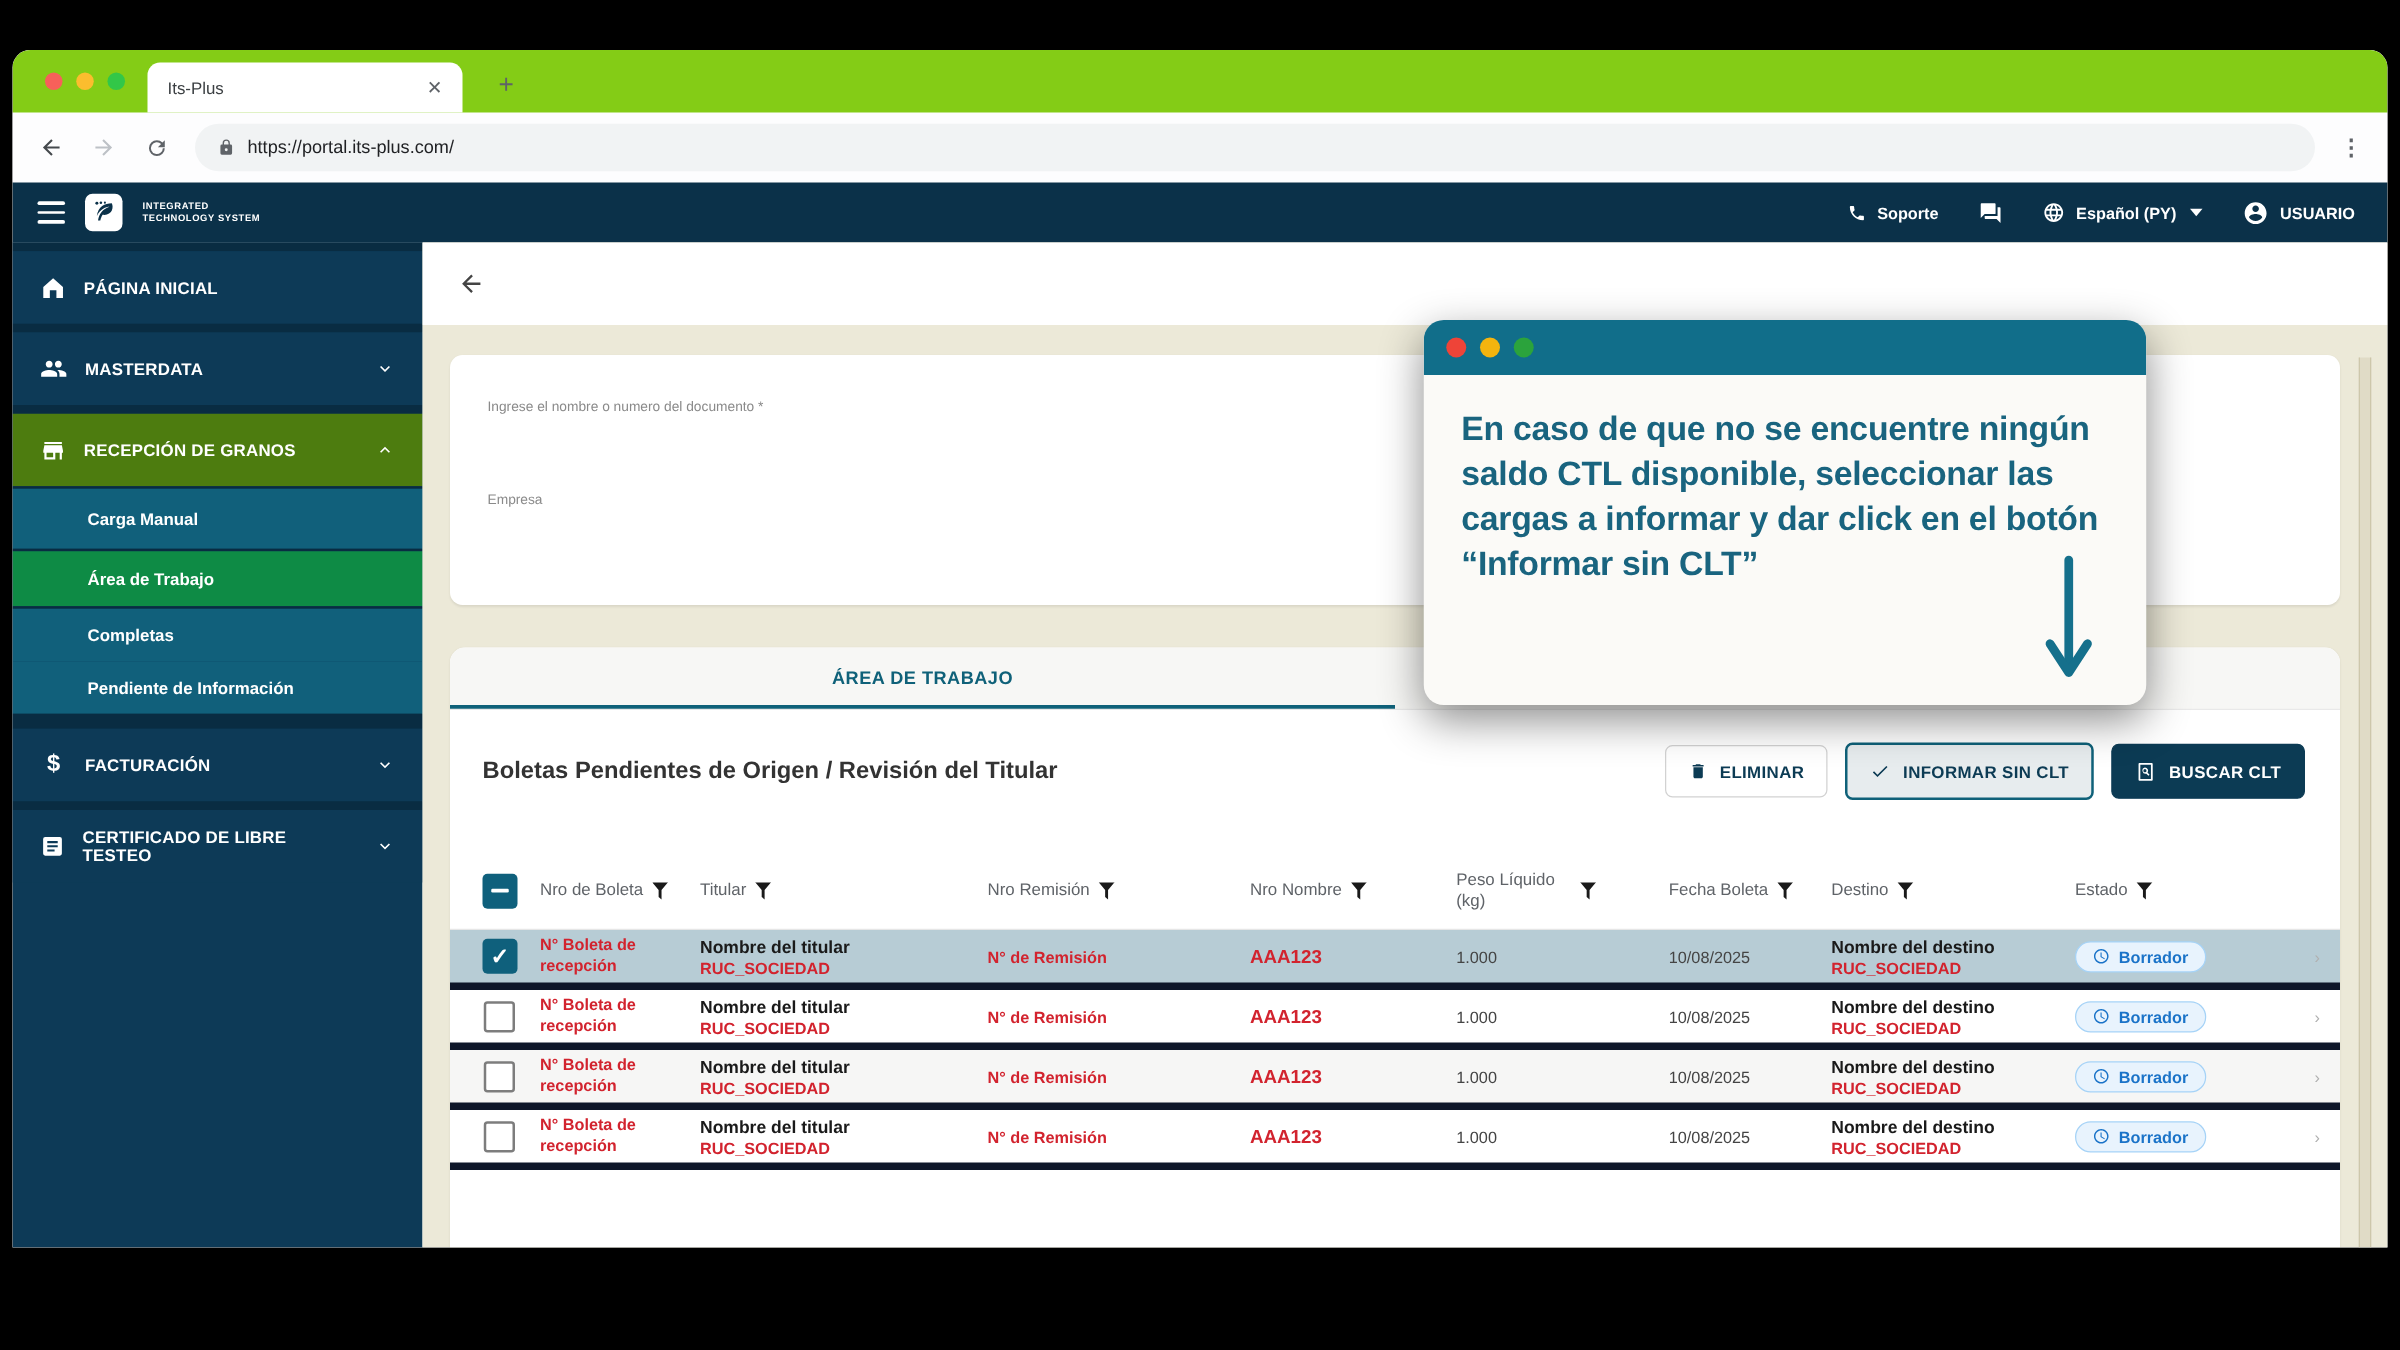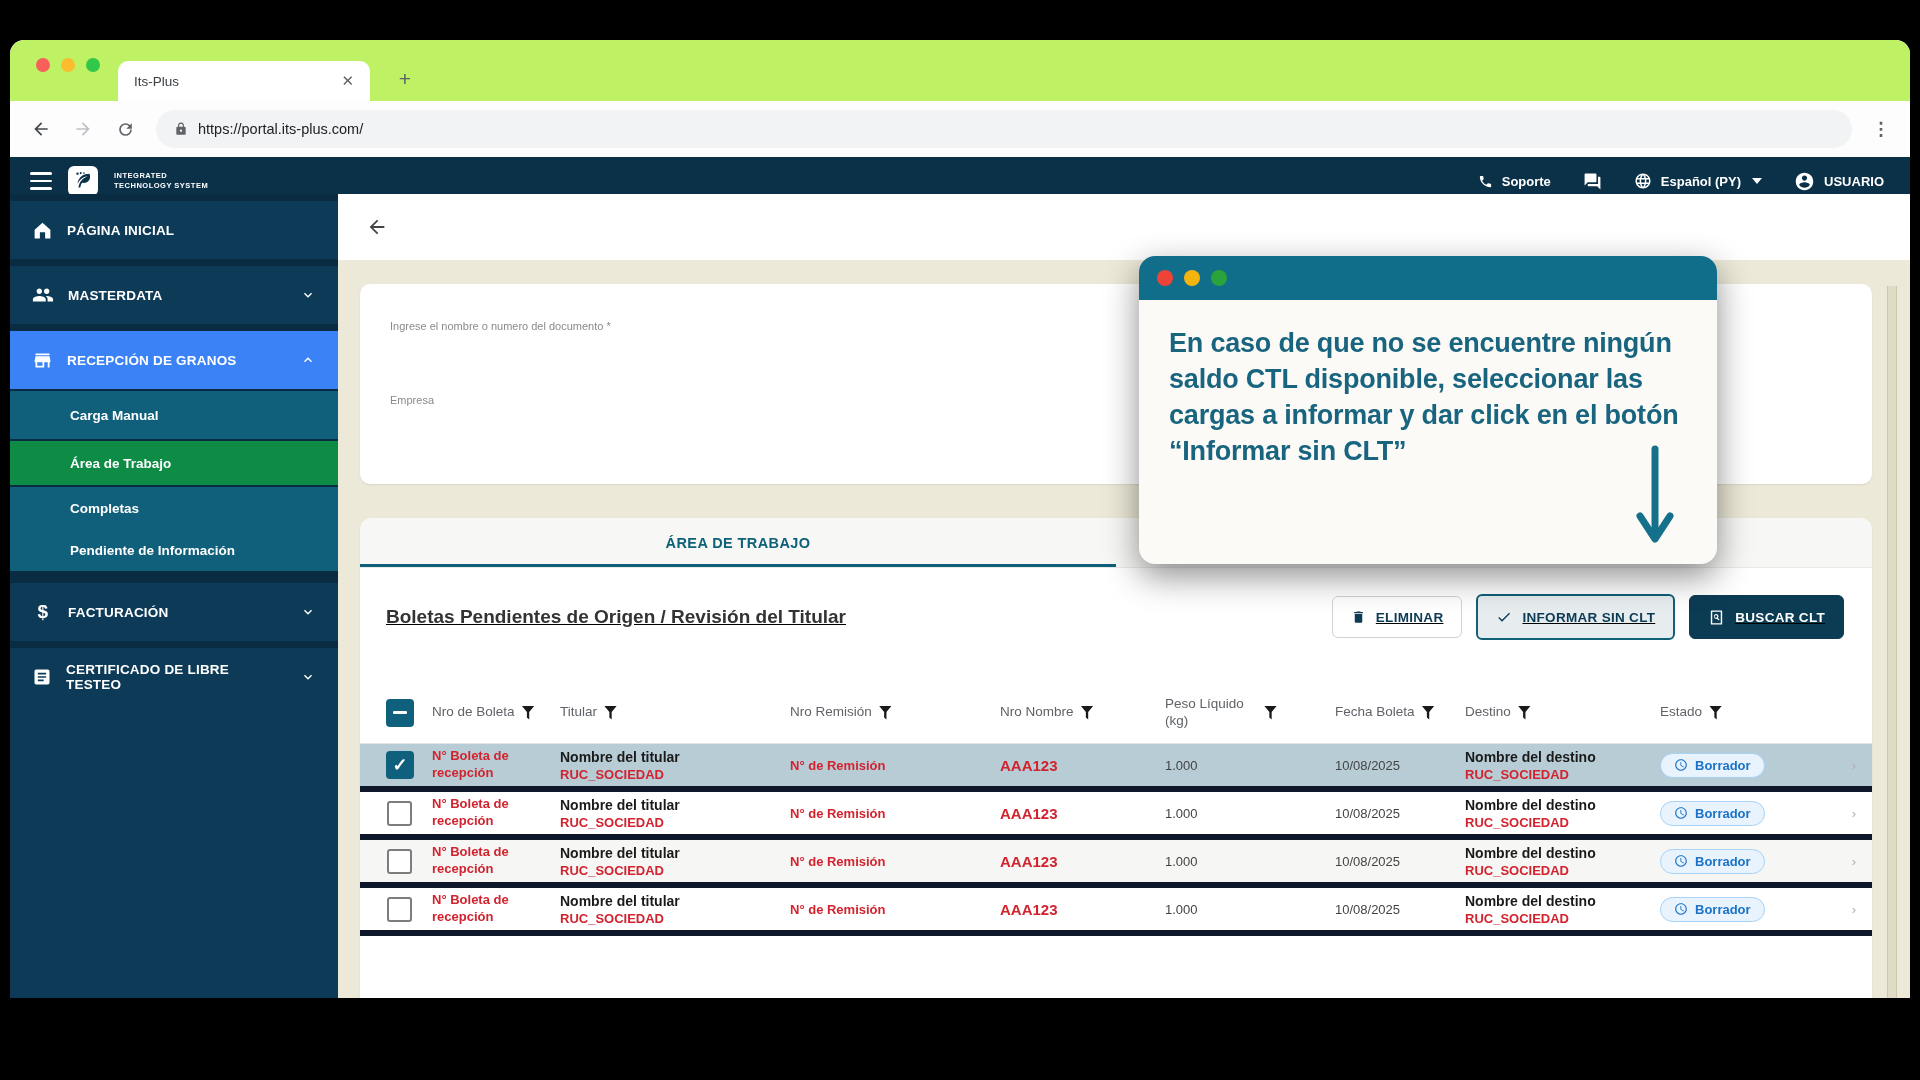--- a/index.html
+++ b/index.html
@@ -4,21 +4,21 @@
 <style>
   html,body{margin:0;padding:0;}
   body{width:1920px;height:1080px;background:#000;position:relative;overflow:hidden;
        font-family:"Liberation Sans",sans-serif;}
   *{box-sizing:border-box;}
 
   
   .window{position:absolute;left:10px;right:10px;top:40px;bottom:82px;background:#fff;
           border-radius:14px 14px 0 0;overflow:hidden;}
 
-  .tabstrip{height:61px;background:#bef264;position:relative;border-radius:14px 14px 0 0;}
+  .tabstrip{height:50px;background:#84cc16;position:relative;border-radius:14px 14px 0 0;}
   .lights{position:absolute;left:26px;top:18px;display:flex;gap:11px;}
   .light{width:14px;height:14px;border-radius:50%;}
   .light.red{background:#f7605a;} .light.yellow{background:#fbbd2e;} .light.green{background:#32c748;}
   .tab{position:absolute;left:108px;bottom:0;width:252px;height:40px;background:#fff;
        border-radius:10px 10px 0 0;display:flex;align-items:center;padding:0 16px;
        font-size:13.5px;color:#3c4043;}
   .tab .close{margin-left:auto;color:#5f6368;font-size:15px;}
   .newtab{position:absolute;left:382px;bottom:9px;width:26px;height:26px;display:flex;
           align-items:center;justify-content:center;font-size:21px;color:#5f6368;}
 
@@ -43,21 +43,21 @@
          border-top:6px solid #fff;margin-left:2px;}
 
   
   .shell{position:absolute;top:154px;bottom:0;left:0;right:0;display:flex;}
 
   .sidebar{width:328px;flex:none;background:#0d3a57;color:#fff;}
   .sdiv{height:7px;background:#092c42;}
   .sdiv.thin{height:2px;}
   .s-item{height:58px;display:flex;align-items:center;gap:14px;padding:0 22px;
           font-size:13.5px;font-weight:bold;letter-spacing:.2px;background:#0d3a57;}
-  .s-item.green{background:#3b82f6;}
+  .s-item.green{background:#4d7c0f;}
   .s-sub{height:48px;display:flex;align-items:center;padding-left:60px;background:#11607b;
          font-size:13.5px;font-weight:bold;}
   .s-sub.green{background:#0e8b45;height:44px;}
   .s-sub.short{height:42px;}
   .chev{margin-left:auto;}
   .chev svg,.s-ico svg{fill:#fff;display:block;}
   .dollar{width:22px;text-align:center;font-size:19px;font-weight:bold;}
 
   
   .main{flex:1;background:#ece9d8;position:relative;overflow:hidden;}
@@ -71,21 +71,21 @@
   .f-label.second{margin-top:62px;}
 
   .tab-card{position:absolute;left:22px;right:38px;top:324px;bottom:0;background:#fff;
             border-radius:12px 12px 0 0;box-shadow:0 1px 2px rgba(0,0,0,.08);overflow:hidden;}
   .tabs-header{height:50px;background:#f7f7f5;display:flex;border-bottom:1px solid #e9e9e9;}
   .tab-item{width:50%;display:flex;align-items:center;justify-content:center;color:#0f6179;
             font-weight:bold;font-size:14.5px;letter-spacing:.4px;
             box-shadow:inset 0 -3px 0 #0f6179;}
   .tabs-rest{flex:1;}
 
-  .section-row{display:flex;align-items:center;gap:14px;padding:26px 28px 20px 26px;text-decoration:underline;}
+  .section-row{display:flex;align-items:center;gap:14px;padding:26px 28px 20px 26px;}
   .section-title{flex:1;font-size:19px;font-weight:bold;color:#333;}
   .btn{display:inline-flex;align-items:center;gap:10px;border-radius:6px;font-size:13.5px;
        font-weight:bold;letter-spacing:.3px;padding:0 18px;height:42px;}
   .btn svg{display:block;}
   .btn-eliminar{background:#fff;border:1px solid #d2d2d2;color:#0c3b54;}
   .btn-informar{background:#e7ecee;border:2px solid #0f6179;color:#0c3b54;height:46px;}
   .btn-buscar{background:#0c3b54;border:1px solid #0c3b54;color:#fff;height:44px;}
 
   .grid{display:grid;grid-template-columns:58px 128px 230px 210px 165px 170px 130px 195px 170px 1fr;
         align-items:center;padding-left:14px;}

